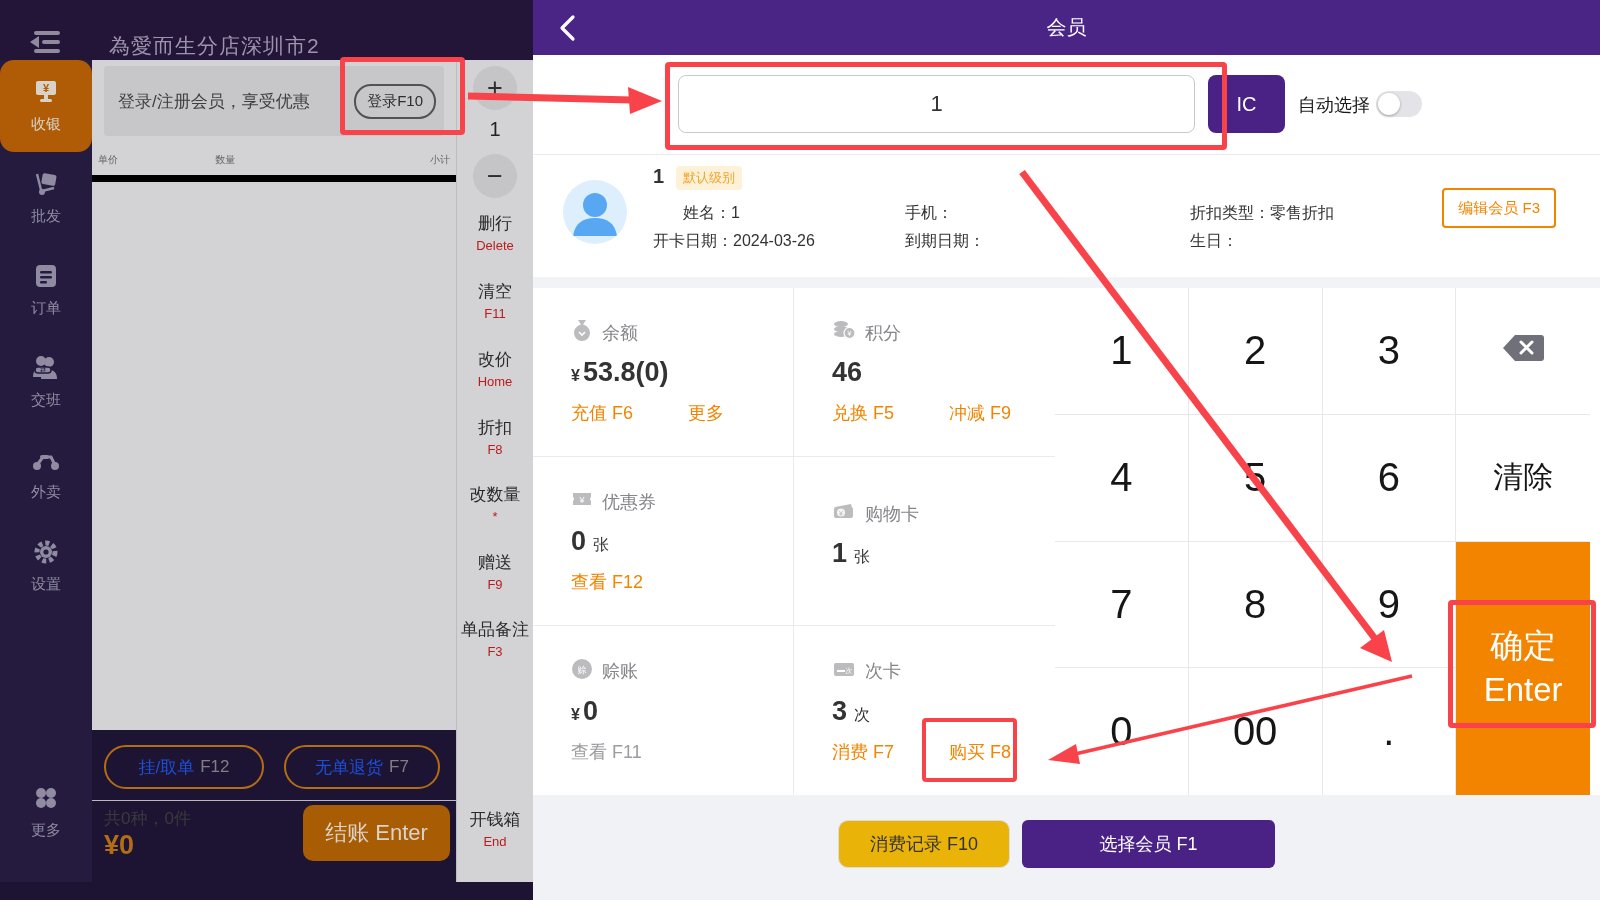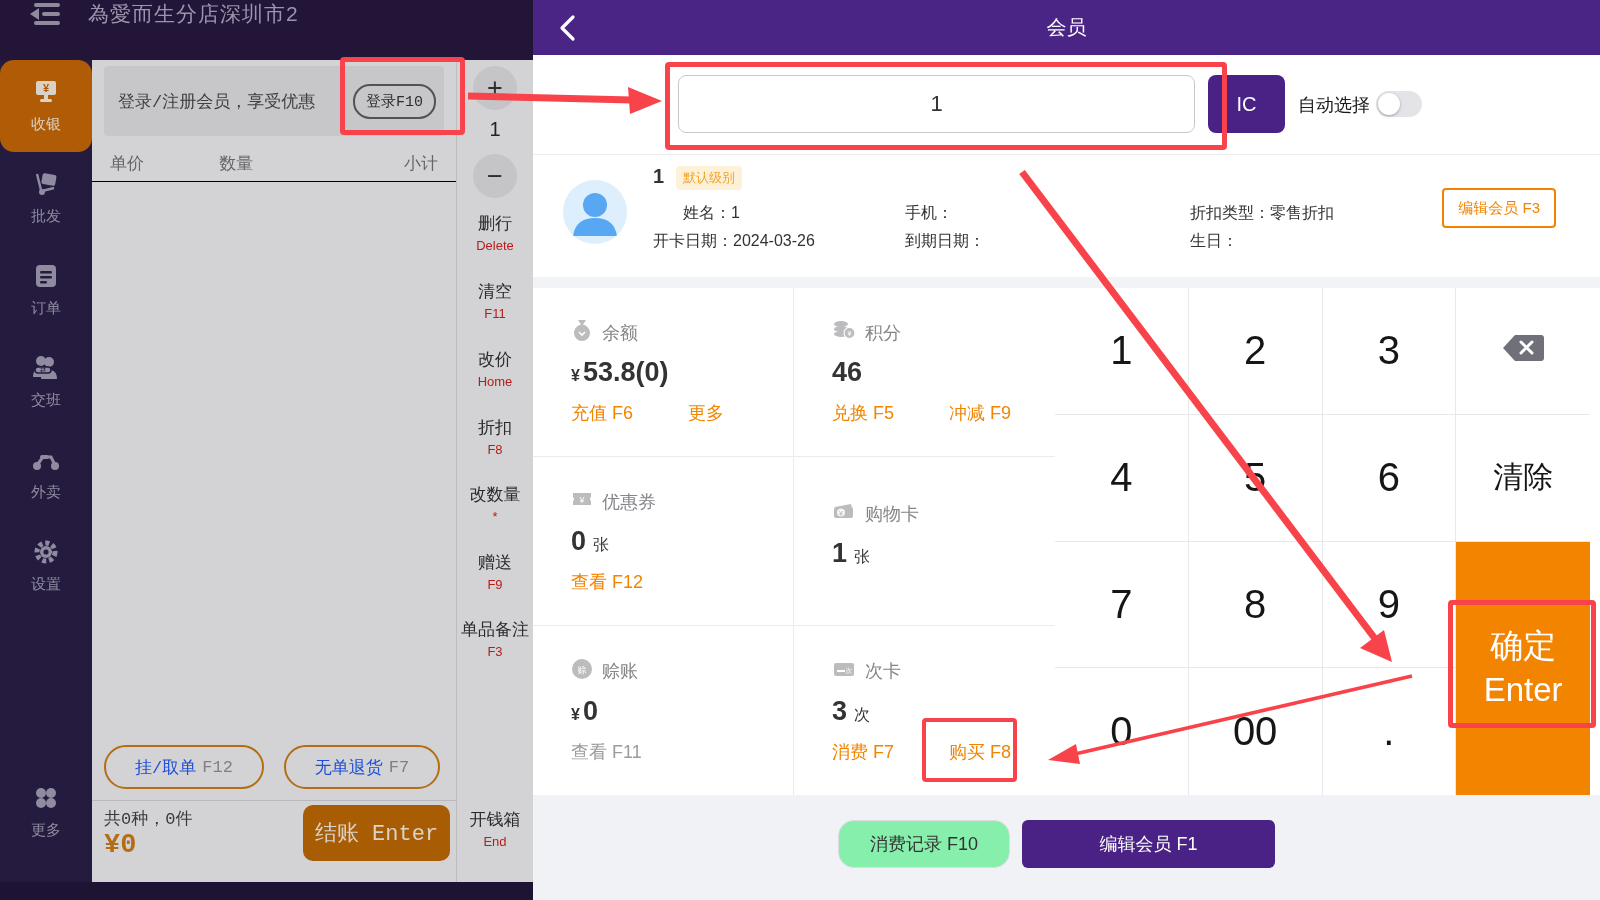--- a/index.html
+++ b/index.html
@@ -1,34 +1,34 @@
 <!DOCTYPE html>
 <html><head>
 <meta charset="utf-8">
 <style>
   * { margin:0; padding:0; box-sizing:border-box; }
   html,body { width:1600px; height:900px; overflow:hidden; }
   body { font-family:"Liberation Sans","DejaVu Sans",sans-serif; background:#1d1433; position:relative; }
   .abs { position:absolute; }
 
   
-  #topbar { left:0; top:0; width:533px; height:60px; background:#231538; display:flex; align-items:flex-start; }
+  #topbar { left:0; top:0; width:533px; height:60px; background:#231538; display:flex; align-items:flex-end;gap:21px; }
   #menu-icon { margin-left:28px; }
   #store-title { margin-left:26px; color:#9c94ac; font-size:21px; letter-spacing:1px; }
 
   #sidebar { left:0; top:60px; width:92px; height:822px; background:#241b3f; display:flex; flex-direction:column; }
   .side-item { height:92px; display:flex; flex-direction:column; align-items:center; justify-content:center; gap:7px; color:#908ba0; font-size:15px; }
   .side-item.active { background:#b05c06; border-radius:14px; color:#d8d2c8; }
   .side-item.more { margin-top:auto; margin-bottom:24px; }
 
-  #content-panel { left:92px; top:60px; width:364px; height:822px; background:#d3d3d5;font-family:Liberation Mono, monospace; }
+  #content-panel { left:92px; top:60px; width:364px; height:670px; background:#d3d3d5; }
   #banner { position:absolute; left:12px; top:6px; width:340px; height:70px; background:#c7c7c9; border-radius:4px; display:flex; align-items:center; }
   #banner-text { margin-left:14px; font-size:17px; color:#3f3f41; flex:1; }
   #login-chip { margin-right:8px; border:2px solid #515156; border-radius:17px; padding:6px 11px; font-size:15px; color:#2e2e32; white-space:nowrap; }
-  #cols-header { position:absolute; left:0; top:85px; width:100%; height:37px; display:flex; align-items:center; padding:0 18px; font-size:17px; color:#66666a; border-bottom:1px solid #000000; }
+  #cols-header { position:absolute; left:0; top:85px; width:100%; height:37px; display:flex; align-items:center; padding:0 6px; font-size:10px; color:#66666a; border-bottom:7px solid #000000; }
   #cols-header span:nth-child(1){ flex:1; text-align:left; }
   #cols-header span:nth-child(2){ flex:1; text-align:left; }
   #cols-header span:nth-child(3){ flex:1; text-align:right; }
   .pos-btn { position:absolute; top:685px; height:44px; border:2px solid #b36d15; border-radius:22px; background:transparent; display:flex; align-items:center; justify-content:center; gap:6px; font-size:17px; }
   .pos-btn .lab { color:#1d4ed8; } .pos-btn .key { color:#808084; }
   #summary-divider { position:absolute; left:0; top:740px; width:100%; height:1px; background:#b9b9bb; }
   #summary-line { position:absolute; left:12px; top:747px; font-size:17px; color:#3a3a3c; }
   #total-amount { position:absolute; left:12px; top:770px; font-size:27px; font-weight:bold; color:#b36d15; }
   #checkout-btn { position:absolute; left:211px; top:745px; width:147px; height:56px; background:#a85c03; border-radius:10px; color:#dad3ca; font-size:22px; display:flex; align-items:center; justify-content:center; }
 
@@ -77,21 +77,21 @@
   .clink + .clink { margin-left:55px; }
 
   #numpad { position:absolute; left:522px; top:288px; width:535px; height:507px; display:grid; grid-template-columns:repeat(4,1fr); grid-template-rows:repeat(4,1fr); background:#fff; }
   .np-cell { border-right:1px solid #e8e8ea; border-bottom:1px solid #e8e8ea; display:flex; align-items:center; justify-content:center; font-size:40px; color:#161616; }
   .np-cell.noR { border-right:none; }
   .np-cell.noB { border-bottom:none; }
   .np-cell.fn { font-size:30px; }
   #np-enter { grid-column:4; grid-row:3/5; border:none; background:#f28400; color:#fff; display:flex; flex-direction:column; align-items:center; justify-content:center; font-size:33px; line-height:1.35; }
 
   #modal-footer { position:absolute; left:0; top:795px; width:100%; height:105px; background:#f1f2f6; }
-  #history-btn { position:absolute; left:305px; top:25px; width:172px; height:48px; background:#86efac; border:1px solid #dcdce0; border-radius:16px; font-size:18px; color:#333; display:flex; align-items:center; justify-content:center; }
+  #history-btn { position:absolute; left:305px; top:25px; width:172px; height:48px; background:#eab308; border:1px solid #dcdce0; border-radius:10px; font-size:18px; color:#333; display:flex; align-items:center; justify-content:center; }
   #select-member-btn { position:absolute; left:489px; top:25px; width:253px; height:48px; background:#4a2185; border-radius:6px; font-size:18px; color:#fff; display:flex; align-items:center; justify-content:center; }
 
   
   .red-box { position:absolute; border:5px solid #f8434a; border-radius:4px; z-index:100; pointer-events:none; }
   #anno-svg { position:absolute; left:0; top:0; z-index:101; pointer-events:none; }
 </style>
 </head>
 <body>
 
 <div class="abs" id="topbar">
@@ -429,21 +429,21 @@
       <span>确定</span>
       <span>Enter</span>
     </div>
     <div class="np-cell noB">0</div>
     <div class="np-cell noB">00</div>
     <div class="np-cell noB">.</div>
   </div>
 
   <div id="modal-footer">
     <div id="history-btn">消费记录 F10</div>
-    <div id="select-member-btn">编辑会员 F1</div>
+    <div id="select-member-btn">选择会员 F1</div>
   </div>
 </div>
 
 <div class="red-box" style="left:340px; top:57px; width:125px; height:78px;"></div>
 <div class="red-box" style="left:665px; top:62px; width:562px; height:88px;"></div>
 <div class="red-box" style="left:922px; top:718px; width:95px; height:64px; border-width:4px;"></div>
 <div class="red-box" style="left:1448px; top:600px; width:148px; height:128px;"></div>
 
 <svg id="anno-svg" width="1600" height="900" viewBox="0 0 1600 900">
   <g stroke="#f8434a" fill="#f8434a">

